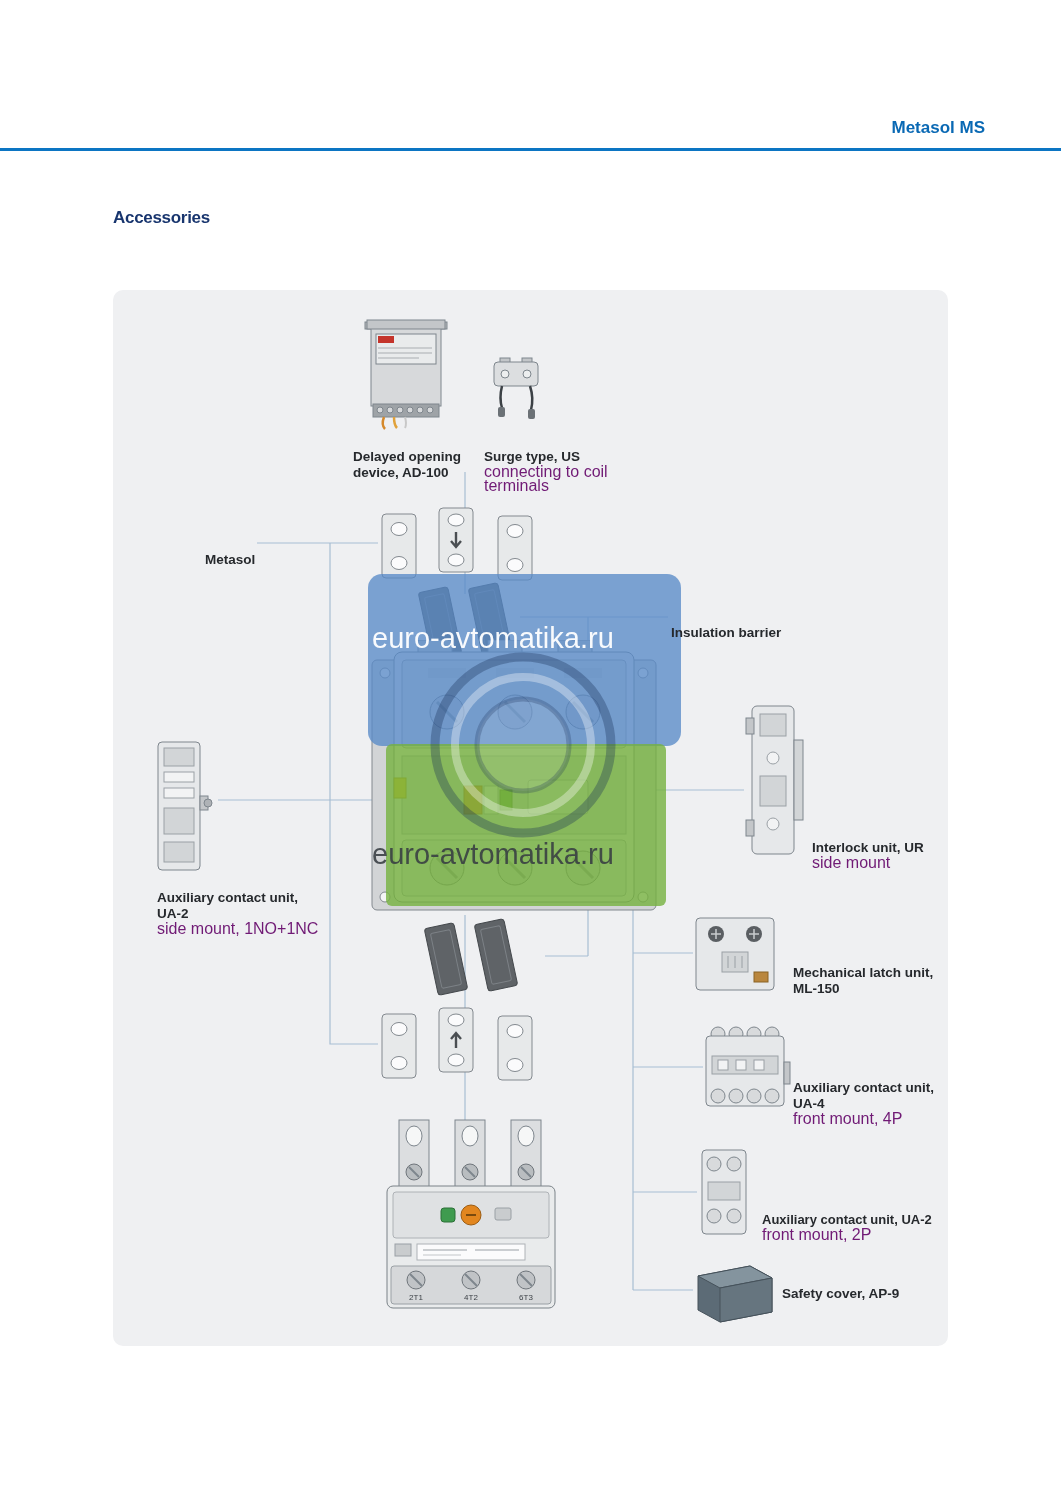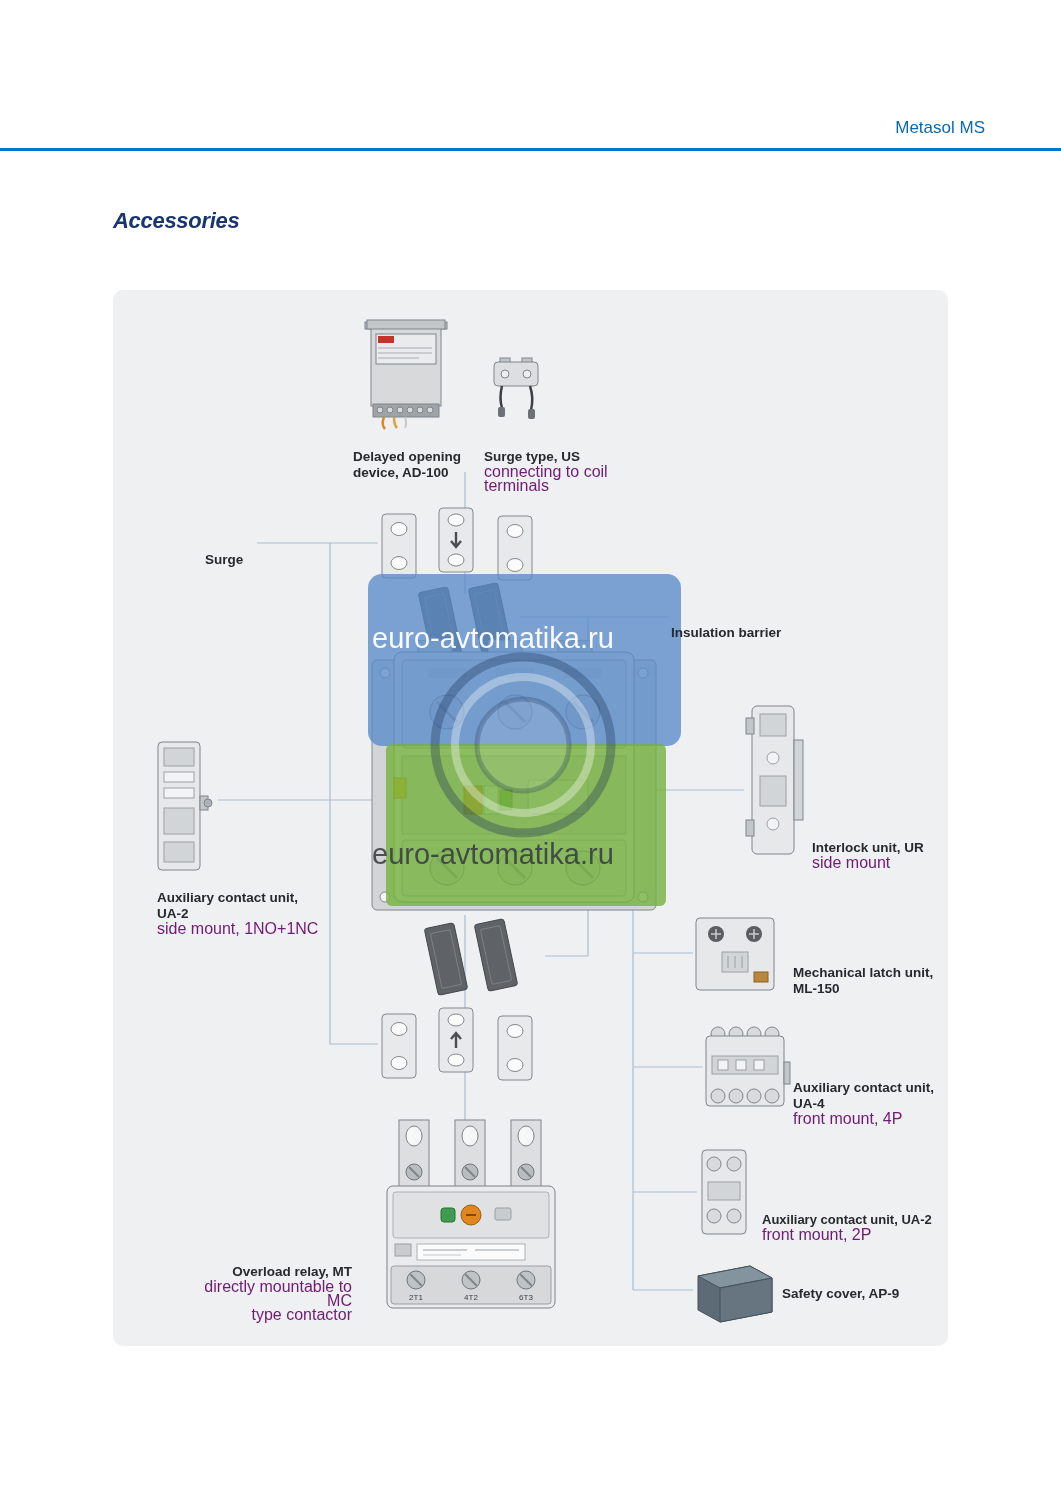--- a/index.html
+++ b/index.html
@@ -1,22 +1,22 @@
 <!DOCTYPE html>
 <html><head>
 <meta charset="utf-8">
 <style>
   * { margin:0; padding:0; box-sizing:border-box; }
   html,body { background:#ffffff; }
   body { width:1061px; height:1500px; font-family:"Liberation Sans", sans-serif; position:relative; }
   .page { position:relative; width:1061px; height:1500px; background:#fff; overflow:hidden; }
 
-  .brand { position:absolute; top:118px; right:76px; font-size:17px; font-weight:normal; color:#0a69b4; z-index:3; }
+  .brand { position:absolute; top:118px; right:76px; font-size:17px; font-weight:bold; color:#0a69b4; z-index:3; }
   .header-rule { position:absolute; top:148px; left:0; width:1061px; height:3px; background:#0c75c3; z-index:2; }
-  .title { position:absolute; left:113px; top:208px; font-size:22px; font-weight:bold; color:#18356e; letter-spacing:-0.3px; z-index:3;font-style:italic; }
+  .title { position:absolute; left:113px; top:208px; font-size:17px; font-weight:bold; color:#18356e; letter-spacing:-0.3px; z-index:3; }
 
   .panel { position:absolute; left:113px; top:290px; width:835px; height:1056px; background:#eff0f2; border-radius:10px; z-index:0; }
 
   .connectors { position:absolute; left:0; top:0; z-index:1; pointer-events:none; }
   .fig { position:absolute; z-index:2; }
 
   .lbl { position:absolute; z-index:6;margin-top:16px; }
   .lbl .b { display:block; font-weight:bold; font-size:13.5px; line-height:16px; color:#26292d; }
   .lbl .s { display:block; font-size:16px; line-height:14px; color:#701a75; }
   .lbl.right { text-align:right; }
@@ -310,21 +310,21 @@
     <span class="b">device, AD-100</span>
   </div>
 
   <div class="lbl" style="left:484px;top:433px">
     <span class="b">Surge type, US</span>
     <span class="s">connecting to coil</span>
     <span class="s">terminals</span>
   </div>
 
   <div class="lbl" style="left:205px;top:536px">
-    <span class="b">Surge</span>
+    <span class="b">Metasol</span>
   </div>
 
   <div class="lbl" style="left:671px;top:609px">
     <span class="b">Insulation barrier</span>
   </div>
 
   <div class="lbl" style="left:157px;top:874px">
     <span class="b">Auxiliary contact unit,</span>
     <span class="b">UA-2</span>
     <span class="s">side mount, 1NO+1NC</span>
@@ -348,25 +348,20 @@
 
   <div class="lbl" style="left:762px;top:1196px">
     <span class="b" style="font-size:13px">Auxiliary contact unit, UA-2</span>
     <span class="s">front mount, 2P</span>
   </div>
 
   <div class="lbl" style="left:782px;top:1270px">
     <span class="b">Safety cover, AP-9</span>
   </div>
 
-  <div class="lbl right" style="left:180px;top:1248px;width:172px">
-    <span class="b">Overload relay, MT</span>
-    <span class="s">directly mountable to MC</span>
-    <span class="s">type contactor</span>
-  </div>
 
   <div class="wm-blue"></div>
   <div class="wm-green"></div>
   <svg class="wm-lens" width="200" height="200" viewBox="0 0 200 200">
     <circle cx="100" cy="100" r="88" fill="none" stroke="rgba(22,42,85,0.32)" stroke-width="9"></circle>
     <circle cx="100" cy="100" r="68" fill="none" stroke="rgba(255,255,255,0.35)" stroke-width="8"></circle>
     <circle cx="100" cy="100" r="46" fill="rgba(255,255,255,0.10)" stroke="rgba(22,42,85,0.25)" stroke-width="5"></circle>
   </svg>
   <div class="wm-text wm-text-top">euro-avtomatika.ru</div>
   <div class="wm-text wm-text-bottom">euro-avtomatika.ru</div>

